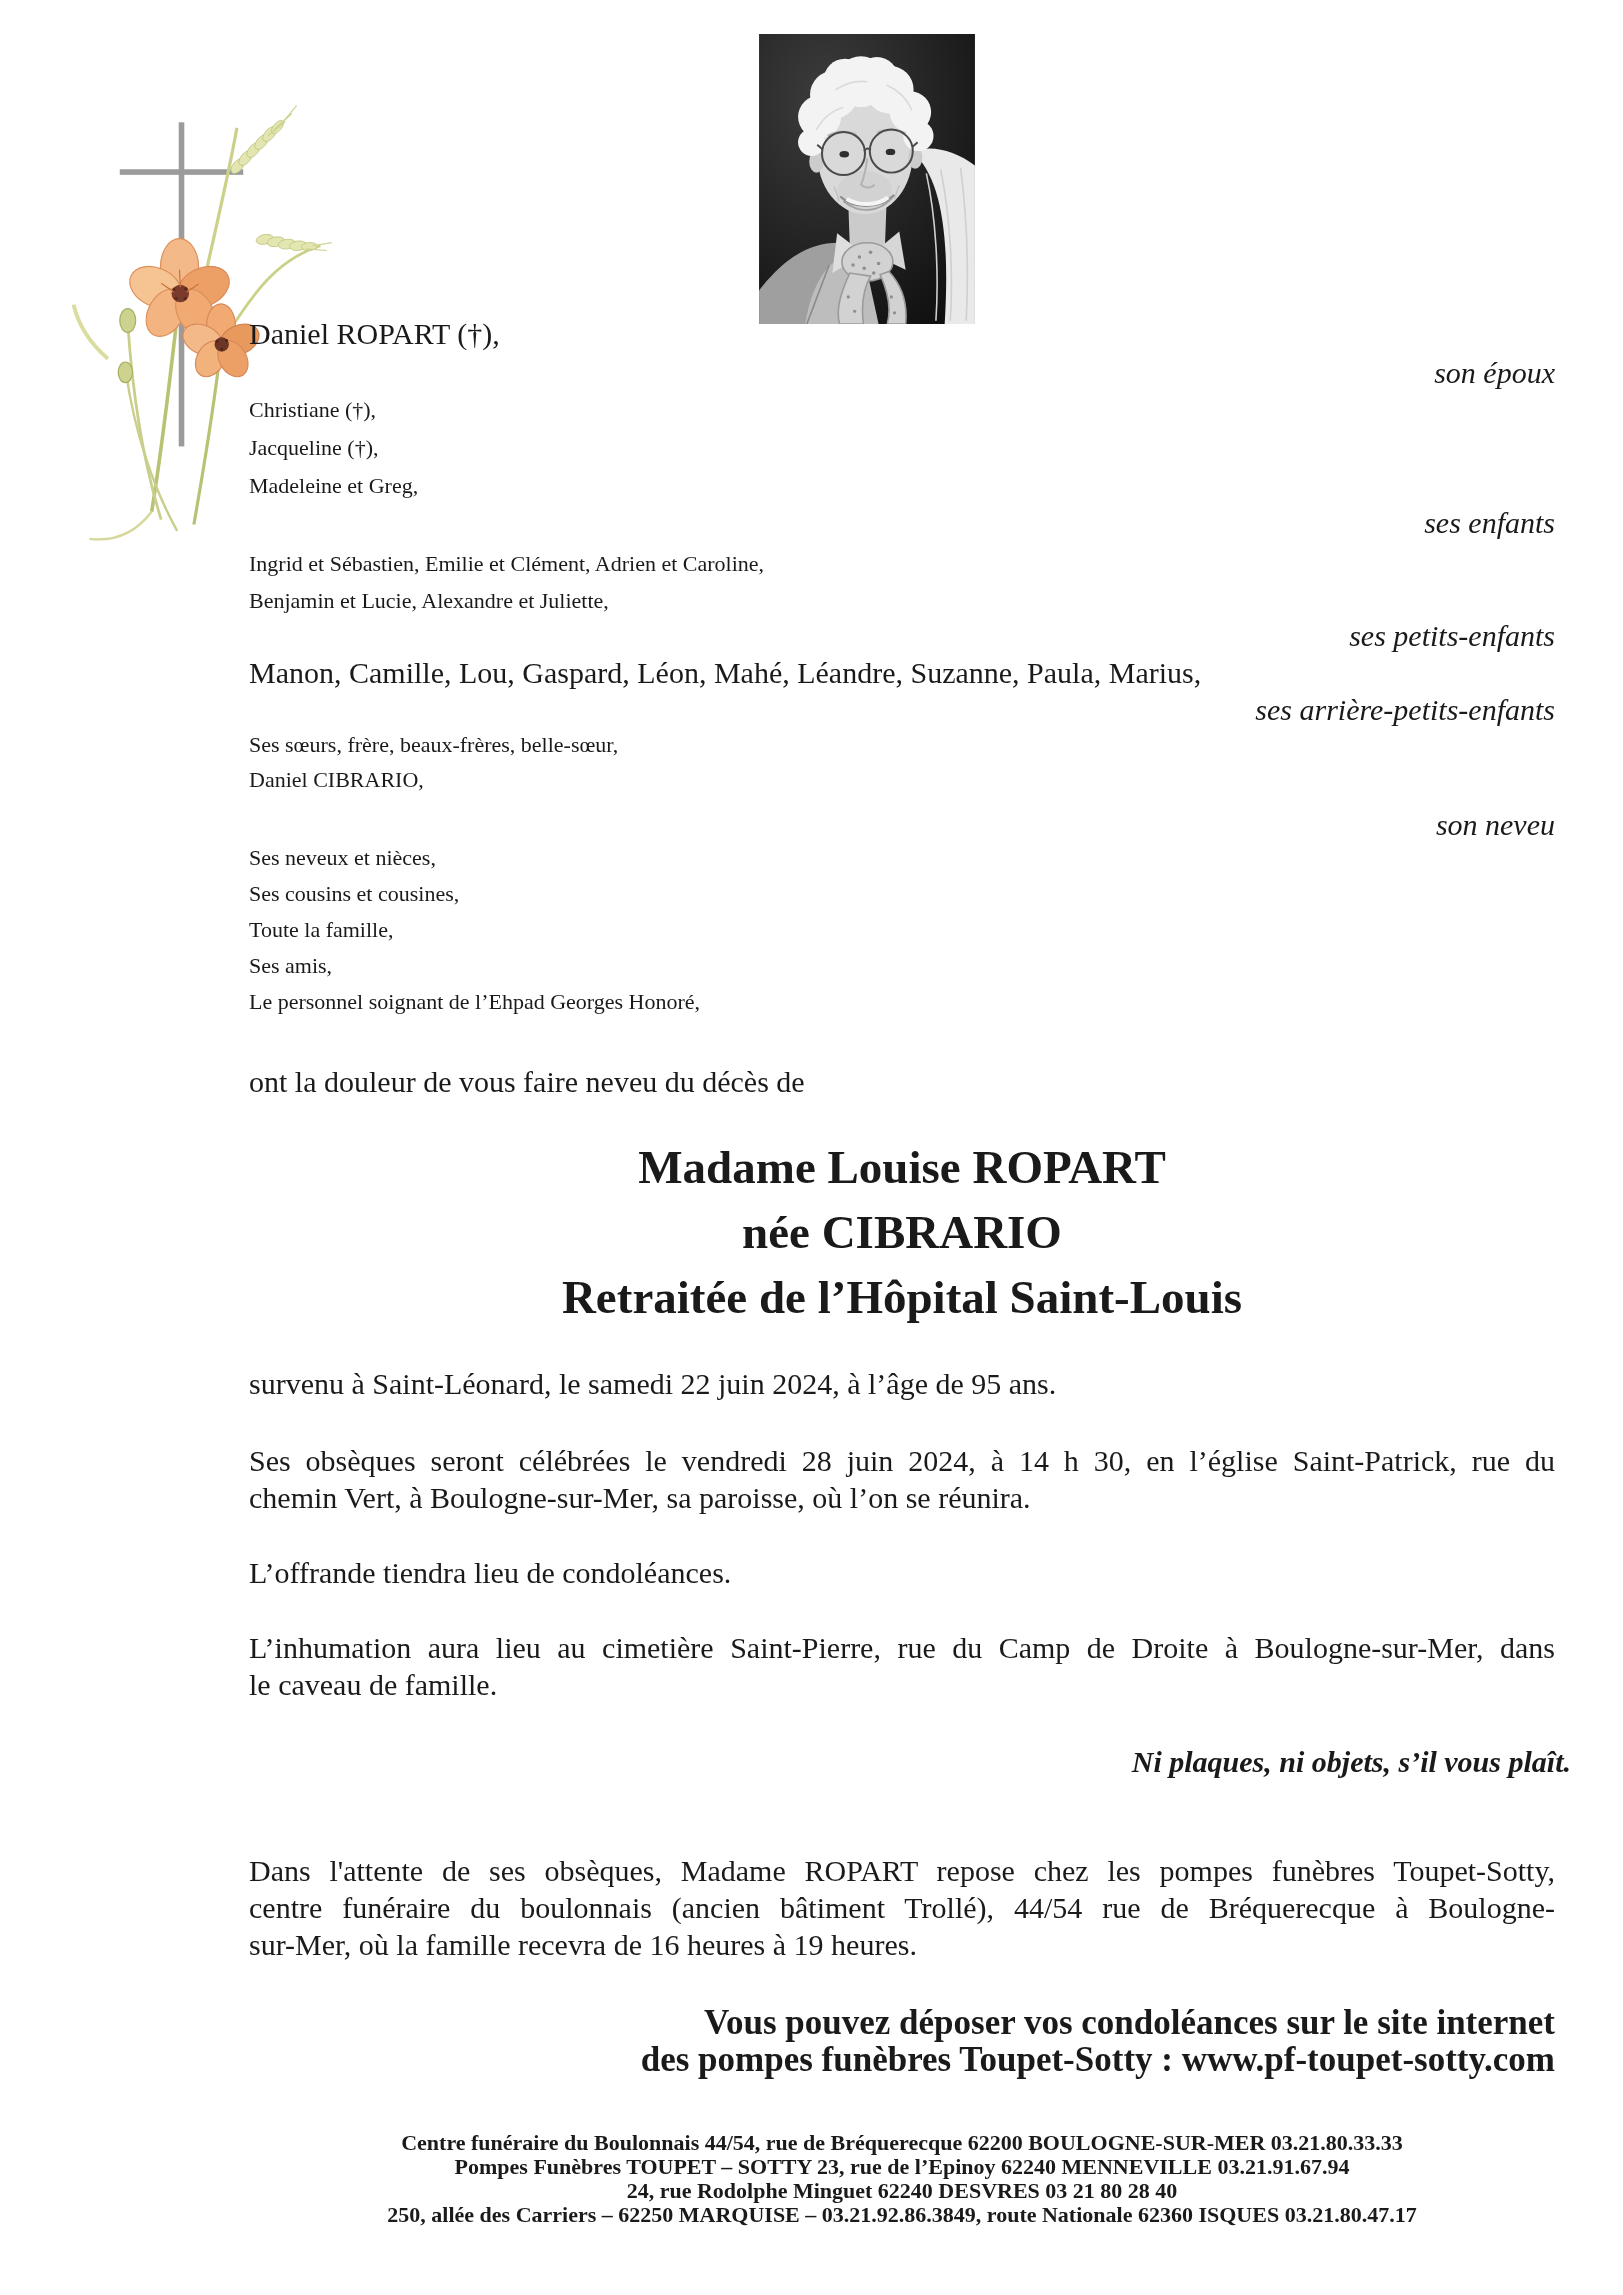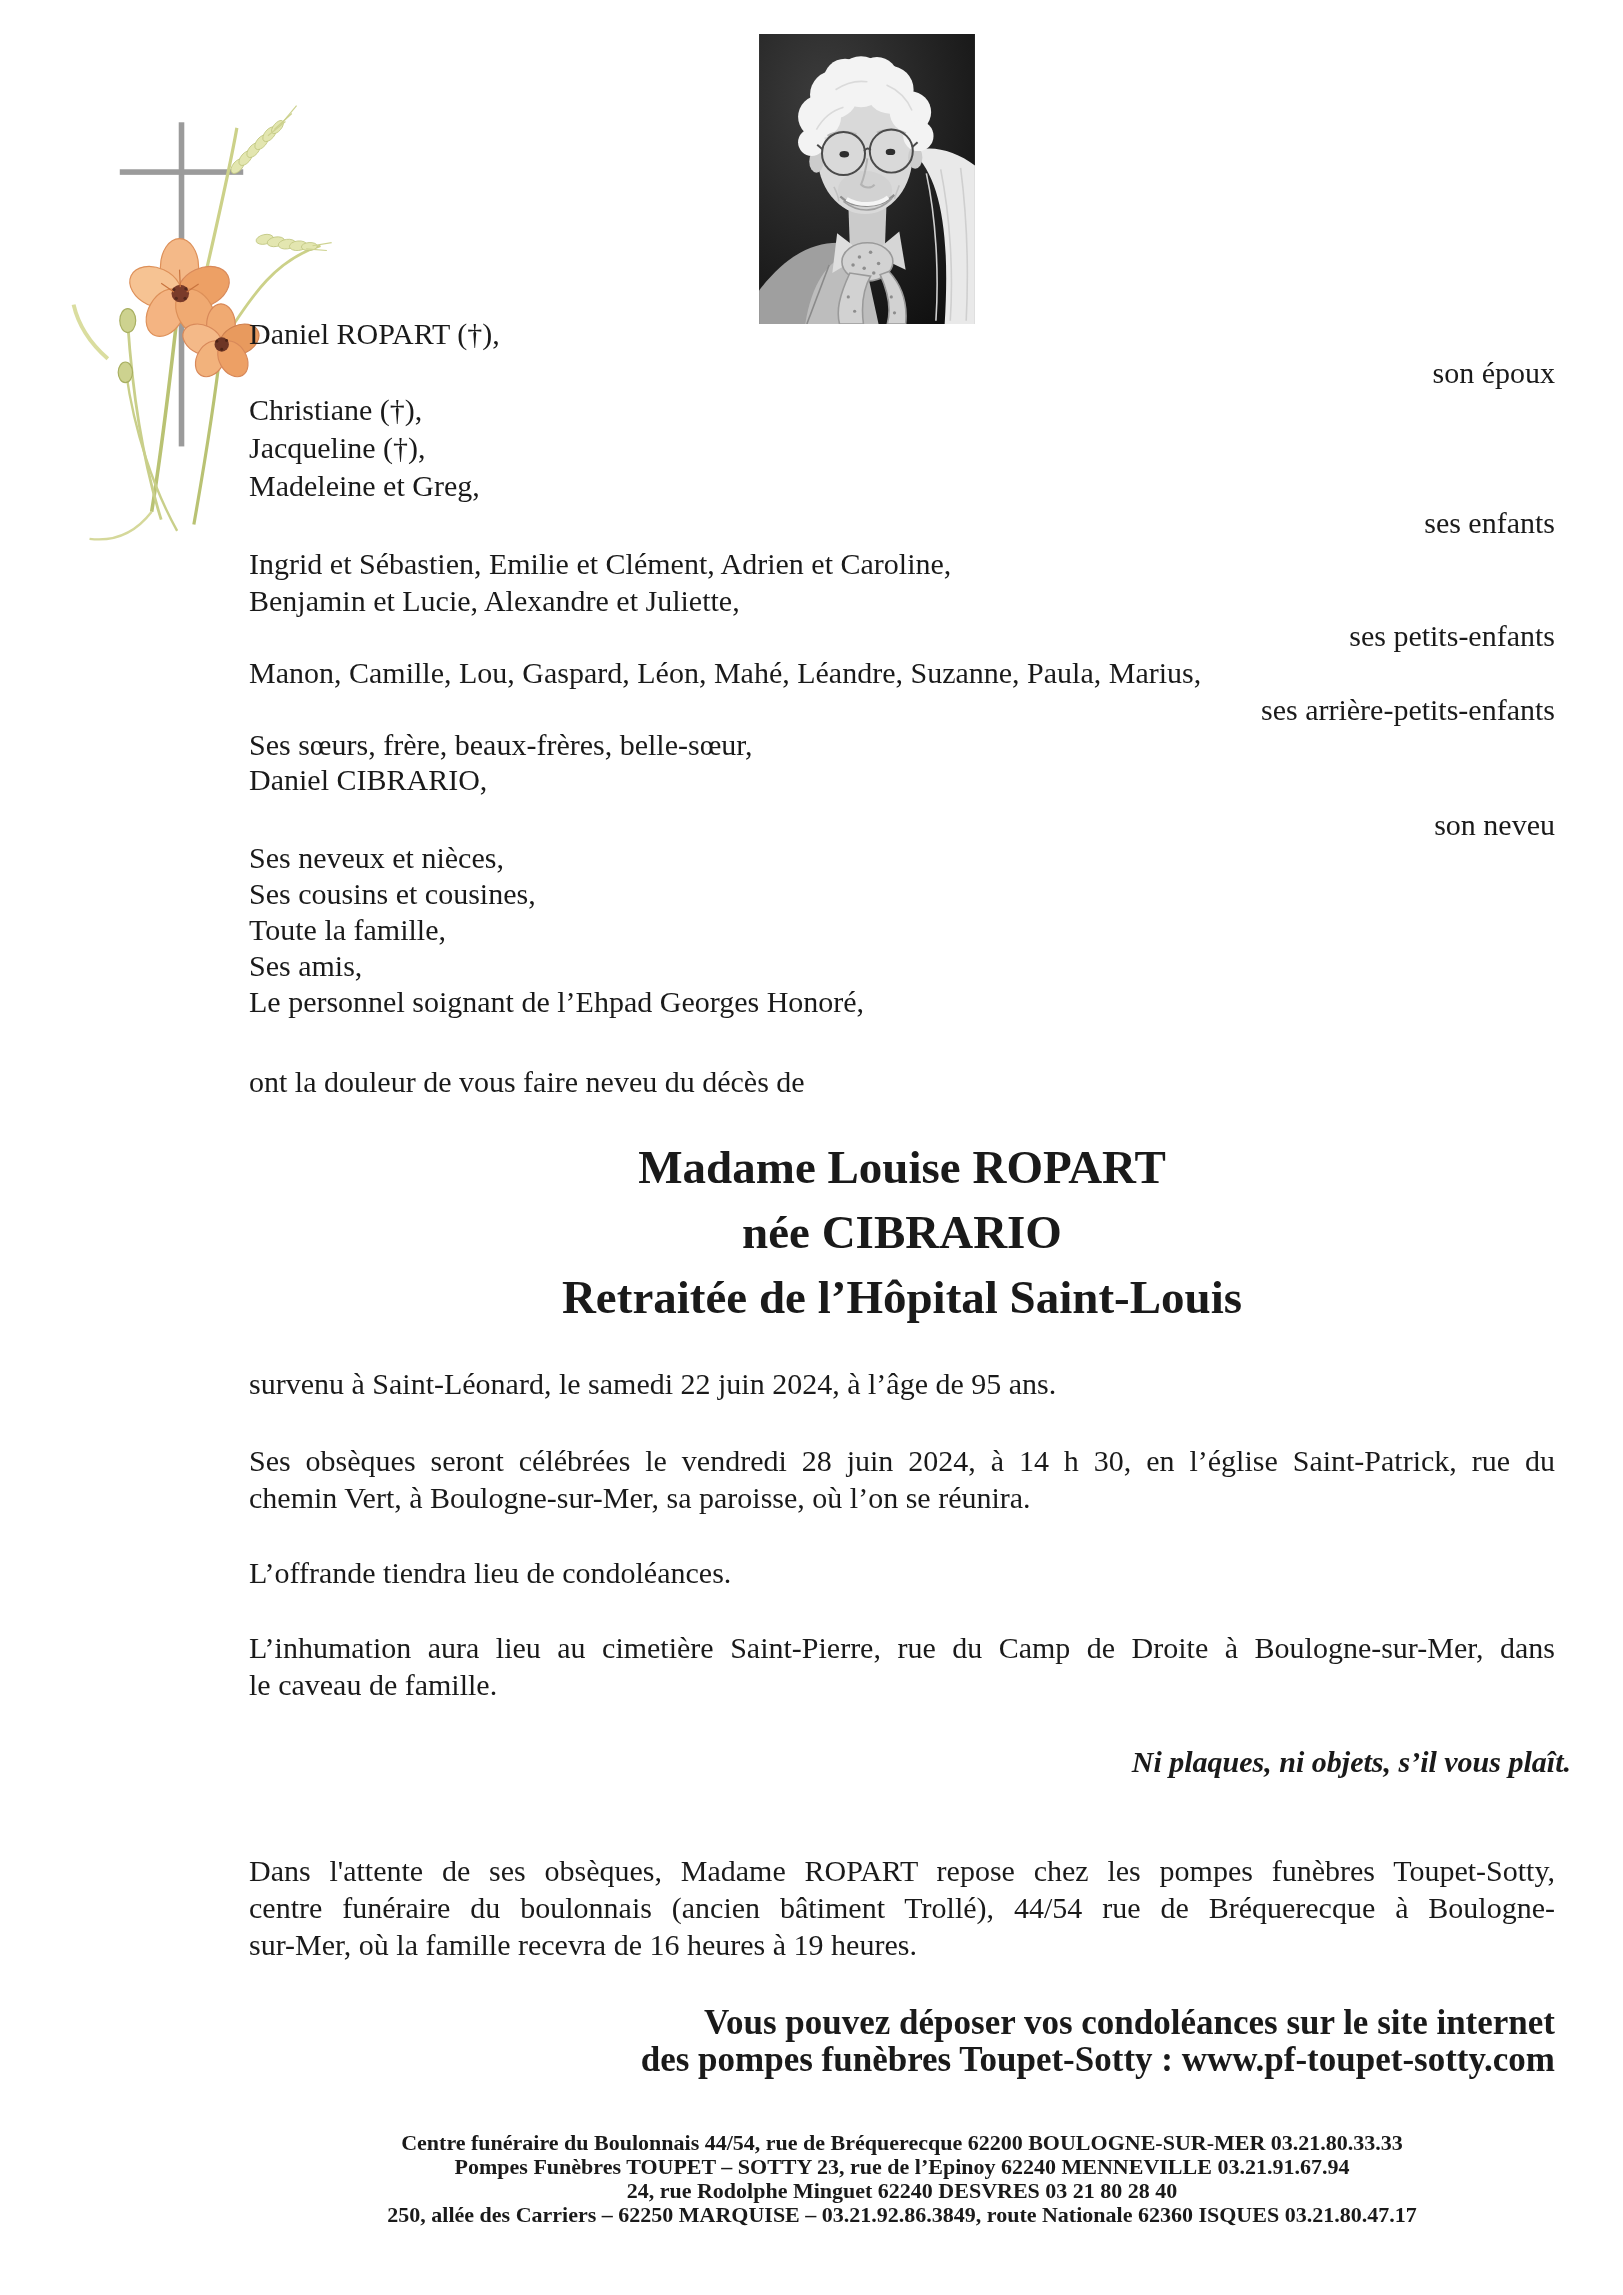--- a/index.html
+++ b/index.html
@@ -3,23 +3,23 @@
 <meta charset="utf-8">
 <style>
   html,body{margin:0;padding:0;background:#e8e8e8;}
   .page{
     position:relative; width:1624px; height:2295px; background:#ffffff;
     font-family:"Liberation Serif","DejaVu Serif",serif; color:#1a1a1a;
     overflow:hidden; margin:0 auto;
   }
   .a{position:absolute;}
   .line{position:absolute; left:249px; font-size:30px; line-height:37px; white-space:nowrap;}
-  .grp{position:absolute; left:249px; font-size:30px; white-space:nowrap;}
+  .grp{position:absolute; left:249px; font-size:22px; white-space:nowrap;}
   .grp div{display:block;}
-  .rlabel{position:absolute; right:69px; font-size:30px; white-space:nowrap; text-align:right;}
+  .rlabel{position:absolute; right:69px; font-size:30px; font-style:italic; white-space:nowrap; text-align:right;}
   .just{position:absolute; left:249px; right:69px; font-size:30px; line-height:37px; text-align:justify;}
   .jl{display:block; text-align-last:justify;}
   .ll{display:block; text-align-last:left;}
   .title{position:absolute; left:249px; right:69px; text-align:center; font-weight:bold; font-size:47px; line-height:65px;}
   .cbold{position:absolute; left:249px; right:69px; text-align:right; font-weight:bold; font-size:35px; line-height:37px;}
   .nplq{position:absolute; right:53px; font-size:30px; font-weight:bold; font-style:italic; white-space:nowrap;}
   .footer{position:absolute; left:249px; right:69px; text-align:center; font-size:22px; line-height:24px;font-weight:bold;}
   .photo{position:absolute; left:759px; top:34px; width:216px; height:290px;}
   .artwork{position:absolute; left:32px; top:96px; width:303px; height:446px;}
   svg{display:block;}

